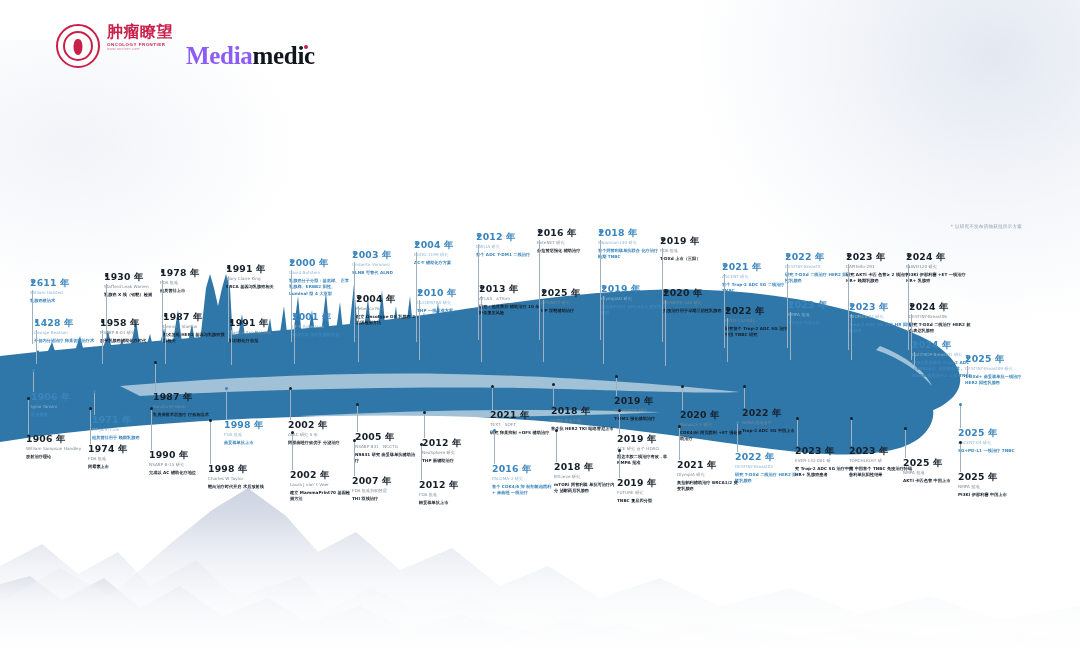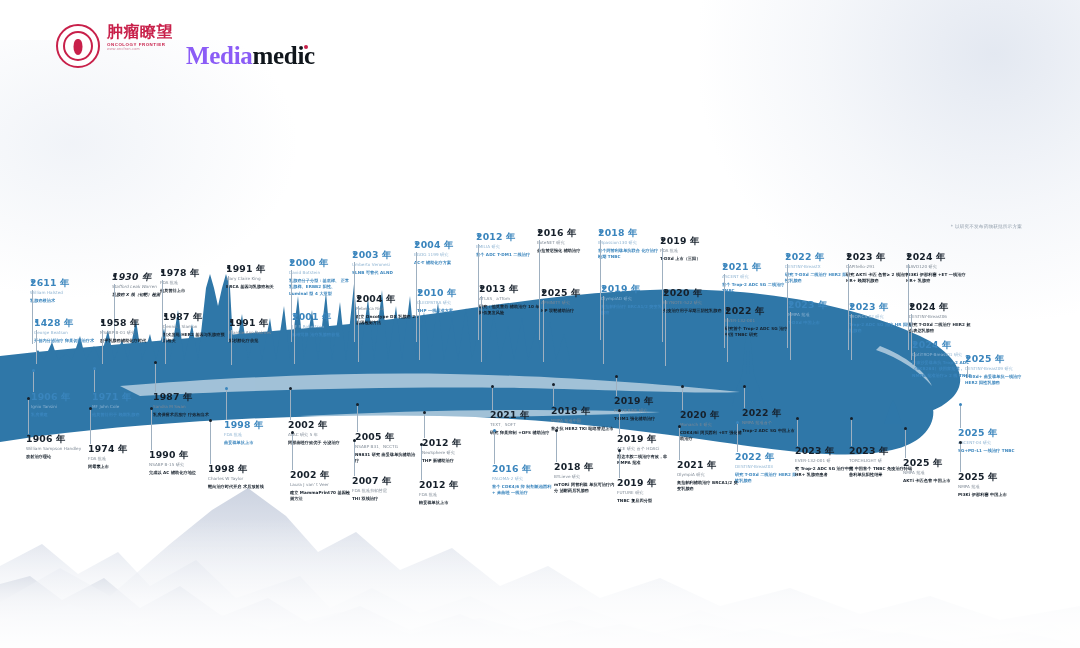--- a/index.html
+++ b/index.html
@@ -214,21 +214,21 @@
         <div class="tl-desc">乳腺癌根治术</div>
       </div>
       <div class="tl-item t-blue above" style="left: 34px; top: 318px;">
         <div class="stem" style="height: 34px;"></div>
         <div class="dot"></div>
         <div class="tl-year">1428 年</div>
         <div class="tl-sub">George Beatson</div>
         <div class="tl-desc">开创内分泌治疗
 卵巢切除治疗术</div>
       </div>
-      <div class="tl-item t-dark above" style="left: 112px; top: 272px; font-style: italic;">
+      <div class="tl-item t-dark above" style="left: 104px; top: 272px;">
         <div class="stem" style="height: 56px;"></div>
         <div class="dot"></div>
         <div class="tl-year">1930 年</div>
         <div class="tl-sub">Stafford Leak Warren</div>
         <div class="tl-desc">乳腺癌 X 线（钼靶）检测</div>
       </div>
       <div class="tl-item t-dark above" style="left: 100px; top: 318px;">
         <div class="stem" style="height: 34px;"></div>
         <div class="dot"></div>
         <div class="tl-year">1958 年</div>
@@ -456,21 +456,21 @@
         <div class="tl-desc">乳房重建</div>
       </div>
       <div class="tl-item t-dark below" style="left: 26px; top: 434px;">
         <div class="stem" style="height: 36px; top: -36px;"></div>
         <div class="dot" style="top: -37px;"></div>
         <div class="tl-year">1906 年</div>
         <div class="tl-sub">William Sampson
 Handley</div>
         <div class="tl-desc">放射治疗理论</div>
       </div>
-      <div class="tl-item t-blue below" style="left: 92px; top: 392px;">
+      <div class="tl-item t-blue below" style="left: 92px; top: 415px;">
         <div class="stem" style="height: 24px; top: -24px;"></div>
         <div class="dot" style="top: -25px;"></div>
         <div class="tl-year">1971 年</div>
         <div class="tl-sub">MF John Cole</div>
         <div class="tl-desc">他莫昔芬用于
 晚期乳腺癌</div>
       </div>
       <div class="tl-item t-dark below" style="left: 88px; top: 444px;">
         <div class="stem" style="height: 36px; top: -36px;"></div>
         <div class="dot" style="top: -37px;"></div>

